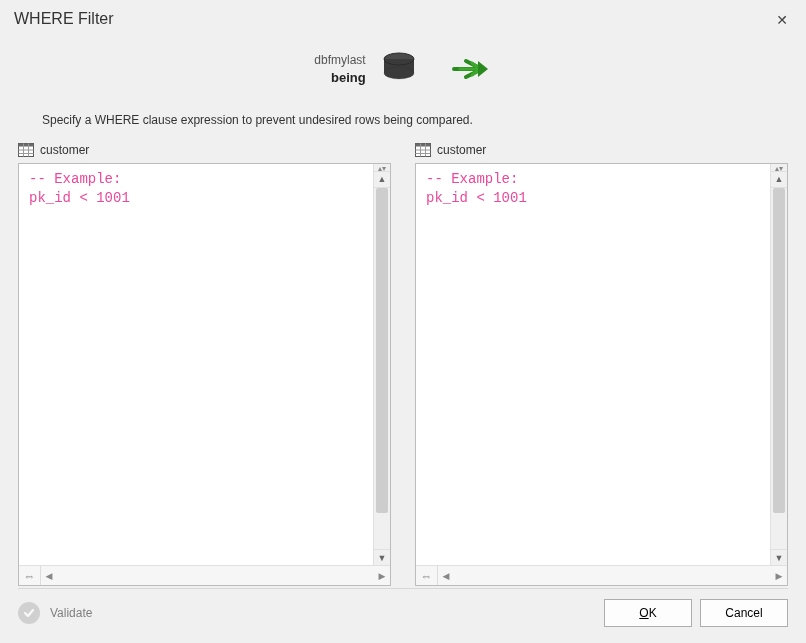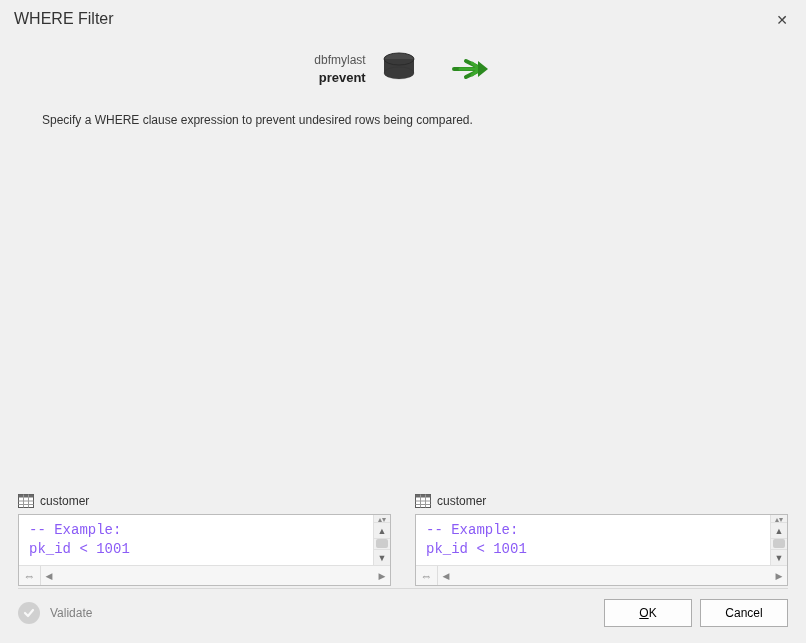--- a/index.html
+++ b/index.html
@@ -62,21 +62,20 @@
     font-size: 12px;
     color: #333;
     margin-left: 24px;
   }
   .panes {
     display: flex;
     gap: 24px;
     padding: 0 18px;
     flex: 1;
     min-height: 0;
-    align-items: flex-end;
   }
   .pane {
     flex: 1;
     display: flex;
     flex-direction: column;
     min-width: 0;
   }
   .pane-head {
     display: flex;
     align-items: center;
@@ -97,21 +96,21 @@
   }
   .editor-body {
     flex: 1;
     position: relative;
     overflow: hidden;
   }
   .editor-text {
     padding: 6px 10px;
     font-family: Consolas, "Courier New", monospace;
     font-size: 14px;
-    color: #8b5cf6;
+    color: #ec4899;
     white-space: pre;
     line-height: 1.35;
   }
   .v-scroll {
     position: absolute;
     top: 0;
     right: 0;
     bottom: 0;
     width: 17px;
     background: #f0f0f0;
@@ -204,21 +203,21 @@
 
   <div class="titlebar">
     <div class="title">WHERE Filter</div>
     <div class="close-x">✕</div>
   </div>
 
   <div class="conn-diagram">
     <div class="conn-block">
       <div class="conn-text left">
         <div class="line1">dbfmylast</div>
-        <div class="line2">prevent</div>
+        <div class="line2">being</div>
       </div>
       <div class="db-icon">
         <svg width="38" height="34" viewBox="0 0 38 34">
           <ellipse cx="19" cy="7" rx="15" ry="6" fill="#4a4a4a"></ellipse>
           <path d="M4 7 v14 a15 6 0 0 0 30 0 V7" fill="#3a3a3a"></path>
           <ellipse cx="19" cy="7" rx="15" ry="6" fill="none" stroke="#2a2a2a" stroke-width="1"></ellipse>
           <ellipse cx="19" cy="21" rx="15" ry="6" fill="none" stroke="#2a2a2a" stroke-width="0.5" opacity="0.4"></ellipse>
         </svg>
       </div>
     </div>

